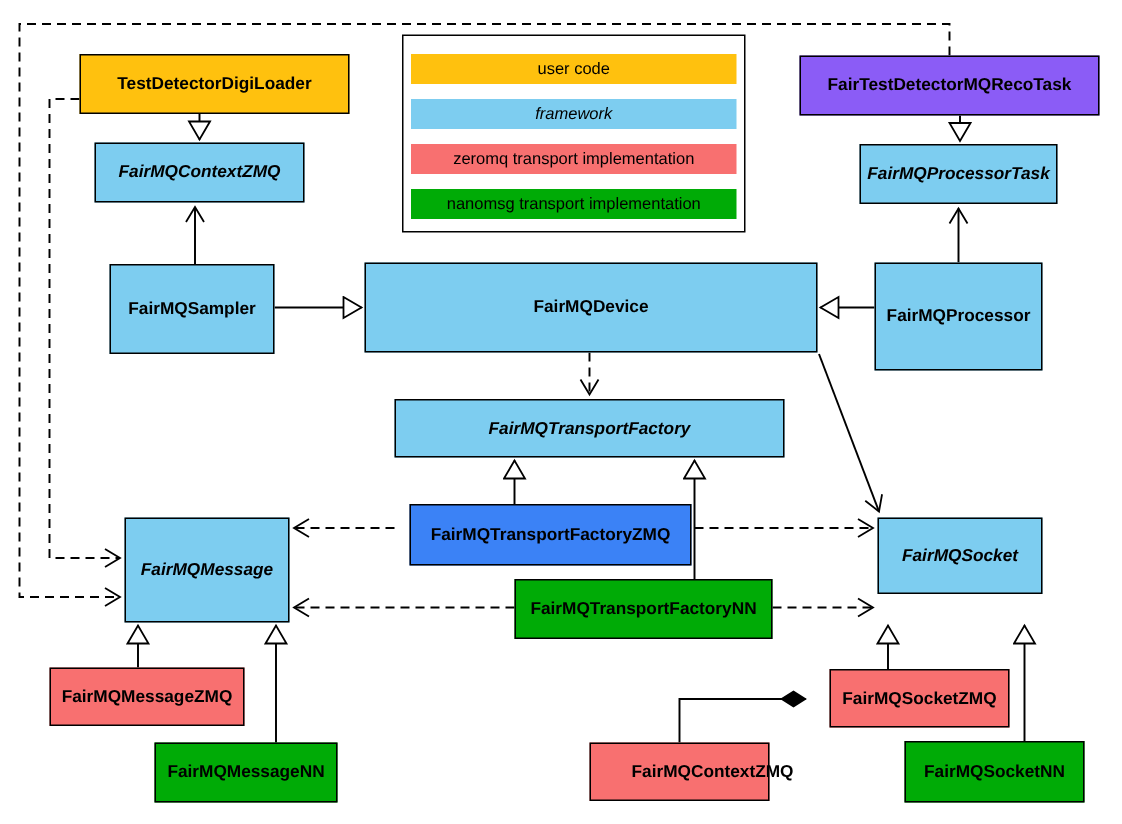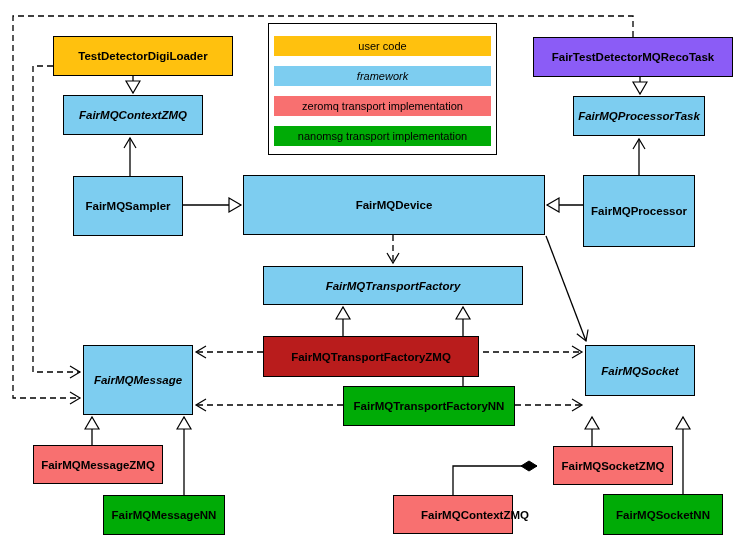--- a/index.html
+++ b/index.html
@@ -75,21 +75,21 @@
   </div>
 
   <div class="node" style="left: 53px; top: 36px; width: 180px; height: 40px; background: rgb(255, 193, 14);">TestDetectorDigiLoader</div>
   <div class="node" style="left: 533px; top: 37px; width: 200px; height: 40px; background: #8b5cf6;">FairTestDetectorMQRecoTask</div>
   <div class="node abstract" style="left: 63px; top: 95px; width: 140px; height: 40px; background: rgb(125, 205, 240);">FairMQContextZMQ</div>
   <div class="node abstract" style="left: 573px; top: 96px; width: 132px; height: 40px; background: rgb(125, 205, 240);">FairMQProcessorTask</div>
   <div class="node" style="left: 73px; top: 176px; width: 110px; height: 60px; background: rgb(125, 205, 240);">FairMQSampler</div>
   <div class="node" style="left: 243px; top: 175px; width: 302px; height: 60px; background: rgb(125, 205, 240);">FairMQDevice</div>
   <div class="node" style="left: 583px; top: 175px; width: 112px; height: 72px; background: rgb(125, 205, 240);">FairMQProcessor</div>
   <div class="node abstract" style="left: 263px; top: 266px; width: 260px; height: 39px; background: rgb(125, 205, 240);">FairMQTransportFactory</div>
-  <div class="node" style="left: 263px; top: 336px; width: 216px; height: 41px; background: #b91c1c;">FairMQTransportFactoryZMQ</div>
+  <div class="node" style="left: 273px; top: 336px; width: 188px; height: 41px; background: #3b82f6;">FairMQTransportFactoryZMQ</div>
   <div class="node" style="left: 343px; top: 386px; width: 172px; height: 40px; background: rgb(0, 171, 6);">FairMQTransportFactoryNN</div>
   <div class="node abstract" style="left: 83px; top: 345px; width: 110px; height: 70px; background: rgb(125, 205, 240);">FairMQMessage</div>
   <div class="node abstract" style="left: 585px; top: 345px; width: 110px; height: 51px; background: rgb(125, 205, 240);">FairMQSocket</div>
   <div class="node" style="left: 33px; top: 445px; width: 130px; height: 39px; background: rgb(248, 112, 112);">FairMQMessageZMQ</div>
   <div class="node" style="left: 103px; top: 495px; width: 122px; height: 40px; background: rgb(0, 171, 6);">FairMQMessageNN</div>
   <div class="node" style="left: 393px; top: 495px; width: 120px; height: 39px; background: rgb(248, 112, 112); padding-left: 44px;">FairMQContextZMQ</div>
   <div class="node" style="left: 553px; top: 446px; width: 120px; height: 39px; background: rgb(248, 112, 112);">FairMQSocketZMQ</div>
   <div class="node" style="left: 603px; top: 494px; width: 120px; height: 41px; background: rgb(0, 171, 6);">FairMQSocketNN</div>
 
 </div>

